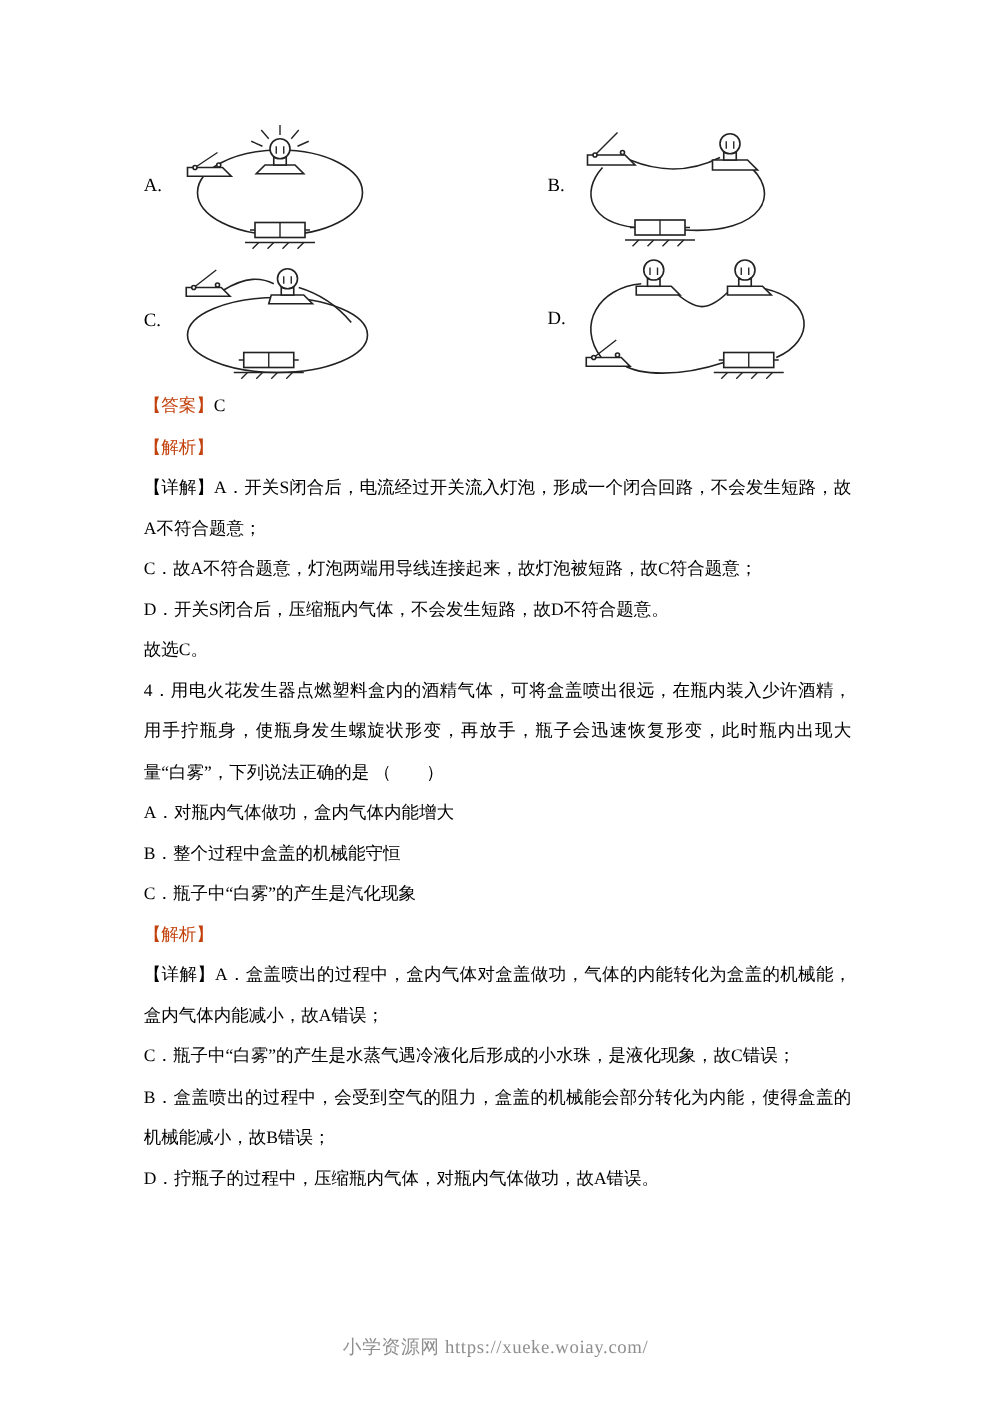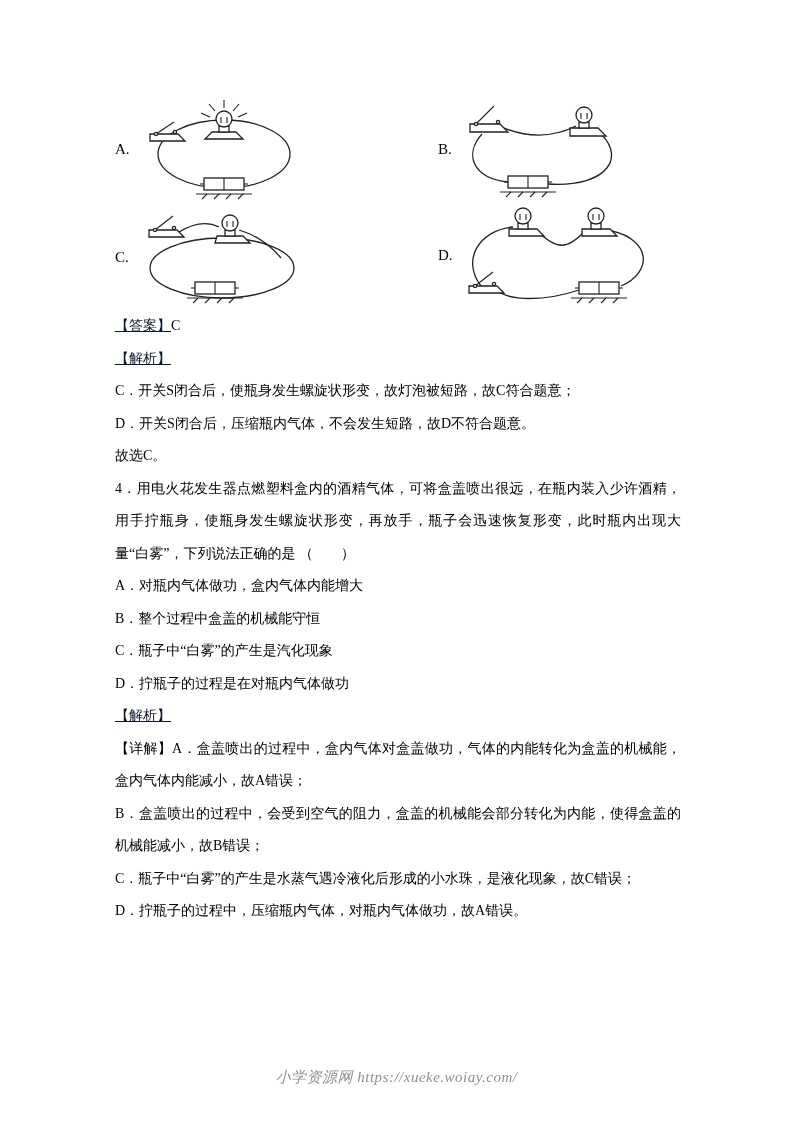--- a/index.html
+++ b/index.html
@@ -25,29 +25,28 @@
   .comp{fill:#fff;stroke:#222;stroke-width:1.3;}
   .thin{fill:none;stroke:#222;stroke-width:1.1;}
   .content{
     position:absolute;
     left:115px;top:310px;width:566px;
     font-size:14px;
     line-height:32.5px;
     text-align:justify;
   }
   .content p{margin:0;}
-  .blue{color:#0f172a;text-decoration:underline;}
+  .blue{color:#c2410c;}
   .footer{
     position:absolute;
     left:0;top:1068px;width:100%;
     text-align:center;
     font-size:15px;
     color:#8f8f8f;
     letter-spacing:.5px;
-    font-style:italic;
   }
 </style>
 </head>
 <body>
 
 <div class="page">
 
   <div class="fig" style="left:115px;top:96px;">
     <span class="fig-label">A.</span>
     <svg width="168" height="106" viewBox="0 0 168 106">
@@ -186,31 +185,31 @@
         <line class="thin" x1="158" y1="88" x2="162" y2="88"></line>
         <line class="thin" x1="110" y1="98" x2="166" y2="98"></line>
         <path class="thin" d="M116,103 l5,-5 M128,103 l5,-5 M140,103 l5,-5 M152,103 l5,-5"></path>
       </g>
     </svg>
   </div>
 
   <div class="content">
     <p><span class="blue">【答案】</span><span>C</span></p>
     <p><span class="blue">【解析】</span></p>
-    <p>C．开关S闭合后，使瓶身发生螺旋状形变，故灯泡被短路，故C符合题意；</p>
+    <p><span>【详解】</span><span>A．开关S闭合后，电流经过开关流入灯泡，形成一个闭合回路，不会发生短路，故A不符合题意；</span></p>
+    <p>C．故A不符合题意，灯泡两端用导线连接起来，故灯泡被短路，故C符合题意；</p>
     <p>D．开关S闭合后，压缩瓶内气体，不会发生短路，故D不符合题意。</p>
     <p>故选C。</p>
 
     <p>4．用电火花发生器点燃塑料盒内的酒精气体，可将盒盖喷出很远，在瓶内装入少许酒精，用手拧瓶身，使瓶身发生螺旋状形变，再放手，瓶子会迅速恢复形变，此时瓶内出现大量“白雾”，下列说法正确的是 （　　）</p>
     <p>A．对瓶内气体做功，盒内气体内能增大</p>
     <p>B．整个过程中盒盖的机械能守恒</p>
     <p>C．瓶子中“白雾”的产生是汽化现象</p>
-    <p>D．拧瓶子的过程是在对瓶内气体做功</p>
 
     <p><span class="blue">【解析】</span></p>
     <p><span>【详解】</span><span>A．盒盖喷出的过程中，盒内气体对盒盖做功，气体的内能转化为盒盖的机械能，盒内气体内能减小，故A错误；</span></p>
+    <p>C．瓶子中“白雾”的产生是水蒸气遇冷液化后形成的小水珠，是液化现象，故C错误；</p>
     <p>B．盒盖喷出的过程中，会受到空气的阻力，盒盖的机械能会部分转化为内能，使得盒盖的机械能减小，故B错误；</p>
-    <p>C．瓶子中“白雾”的产生是水蒸气遇冷液化后形成的小水珠，是液化现象，故C错误；</p>
     <p>D．拧瓶子的过程中，压缩瓶内气体，对瓶内气体做功，故A错误。</p>
   </div>
 
   <div class="footer">小学资源网 https://xueke.woiay.com/</div>
 </div>
 
 </body></html>

